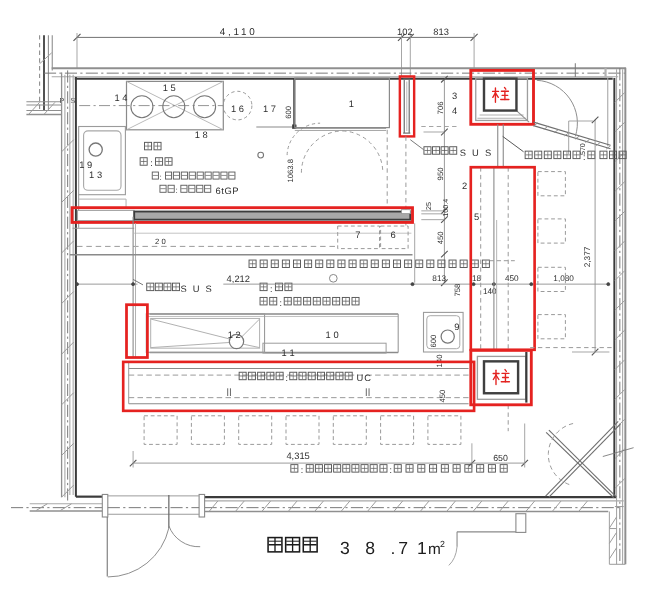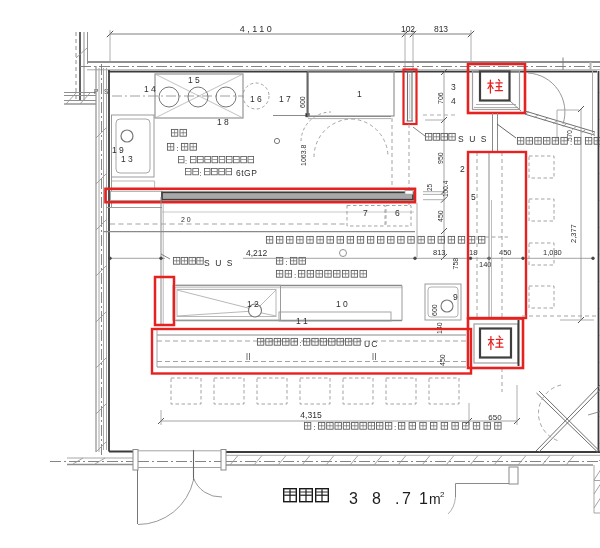--- a/index.html
+++ b/index.html
@@ -1,15 +1,15 @@
 <!DOCTYPE html>
 <html><head><meta charset="utf-8"><title>floorplan</title>
 <style>
 html,body{margin:0;padding:0;background:#fff;}
-#plan{position:relative;width:552px;height:548px;font-family:"Liberation Sans",sans-serif;margin-left:40px;}
+#plan{position:relative;width:552px;height:548px;font-family:"Liberation Sans",sans-serif;}
 </style></head>
 <body>
 
 <div id="plan">
 <svg width="600" height="548" viewBox="0 0 600 548" font-family="&quot;Liberation Sans&quot;, sans-serif">
 <defs>
         <g id="g8" stroke="#545454" fill="none">
           <rect x="0.4" y="0.4" width="6.4" height="6.8" stroke-width="0.85"></rect>
           <line x1="0.9" y1="3.8" x2="6.4" y2="3.8" stroke-width="0.65"></line>
           <line x1="3.6" y1="1" x2="3.6" y2="6.6" stroke-width="0.55"></line>

